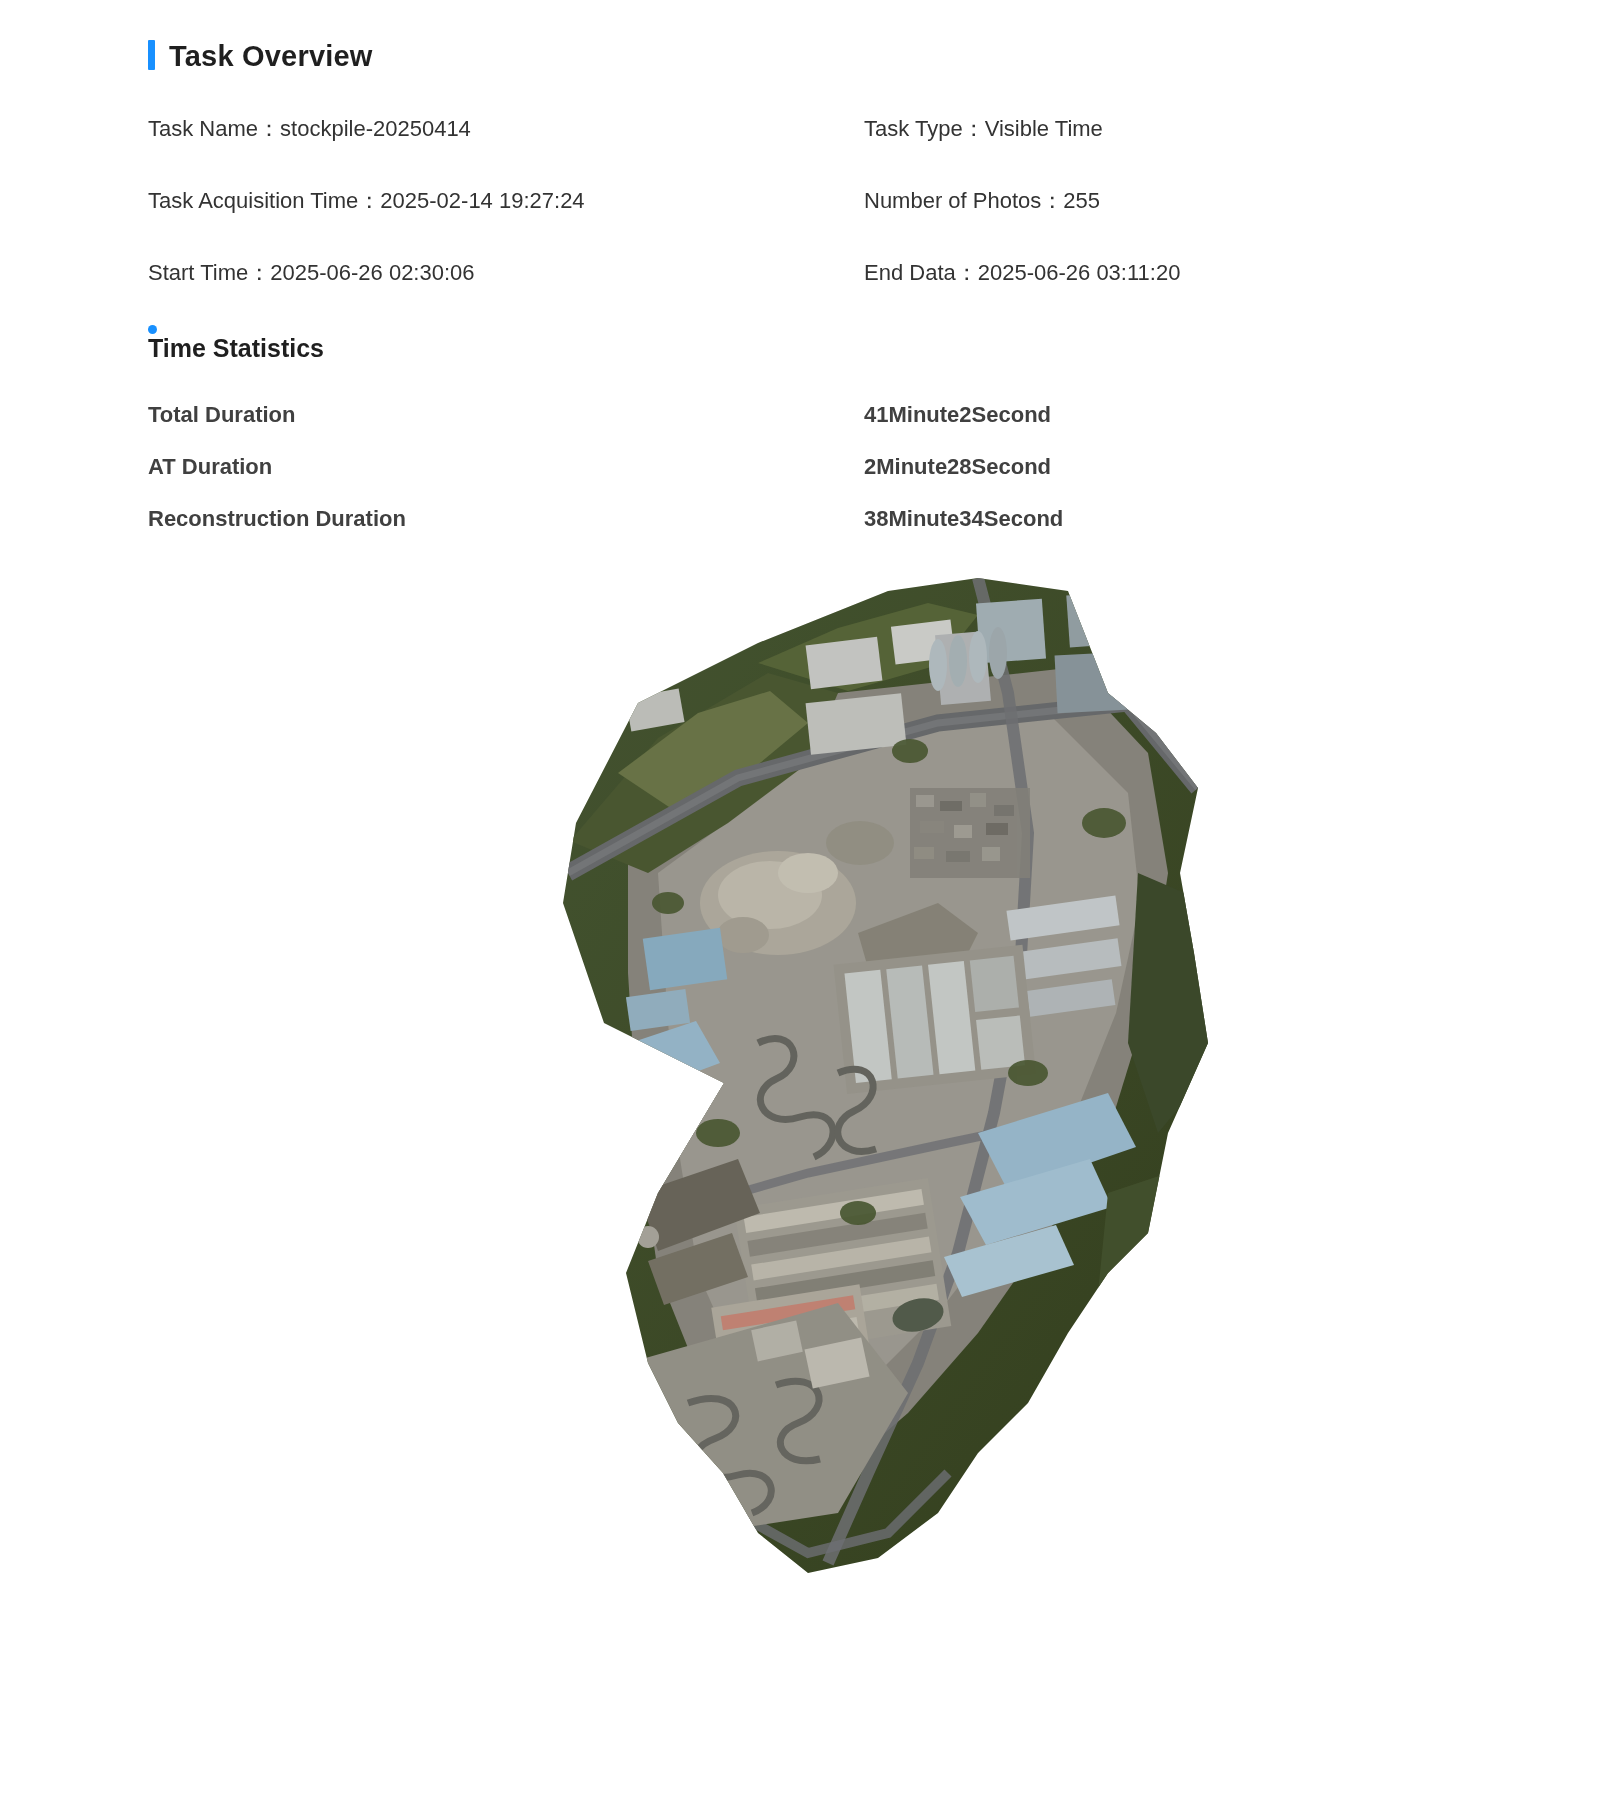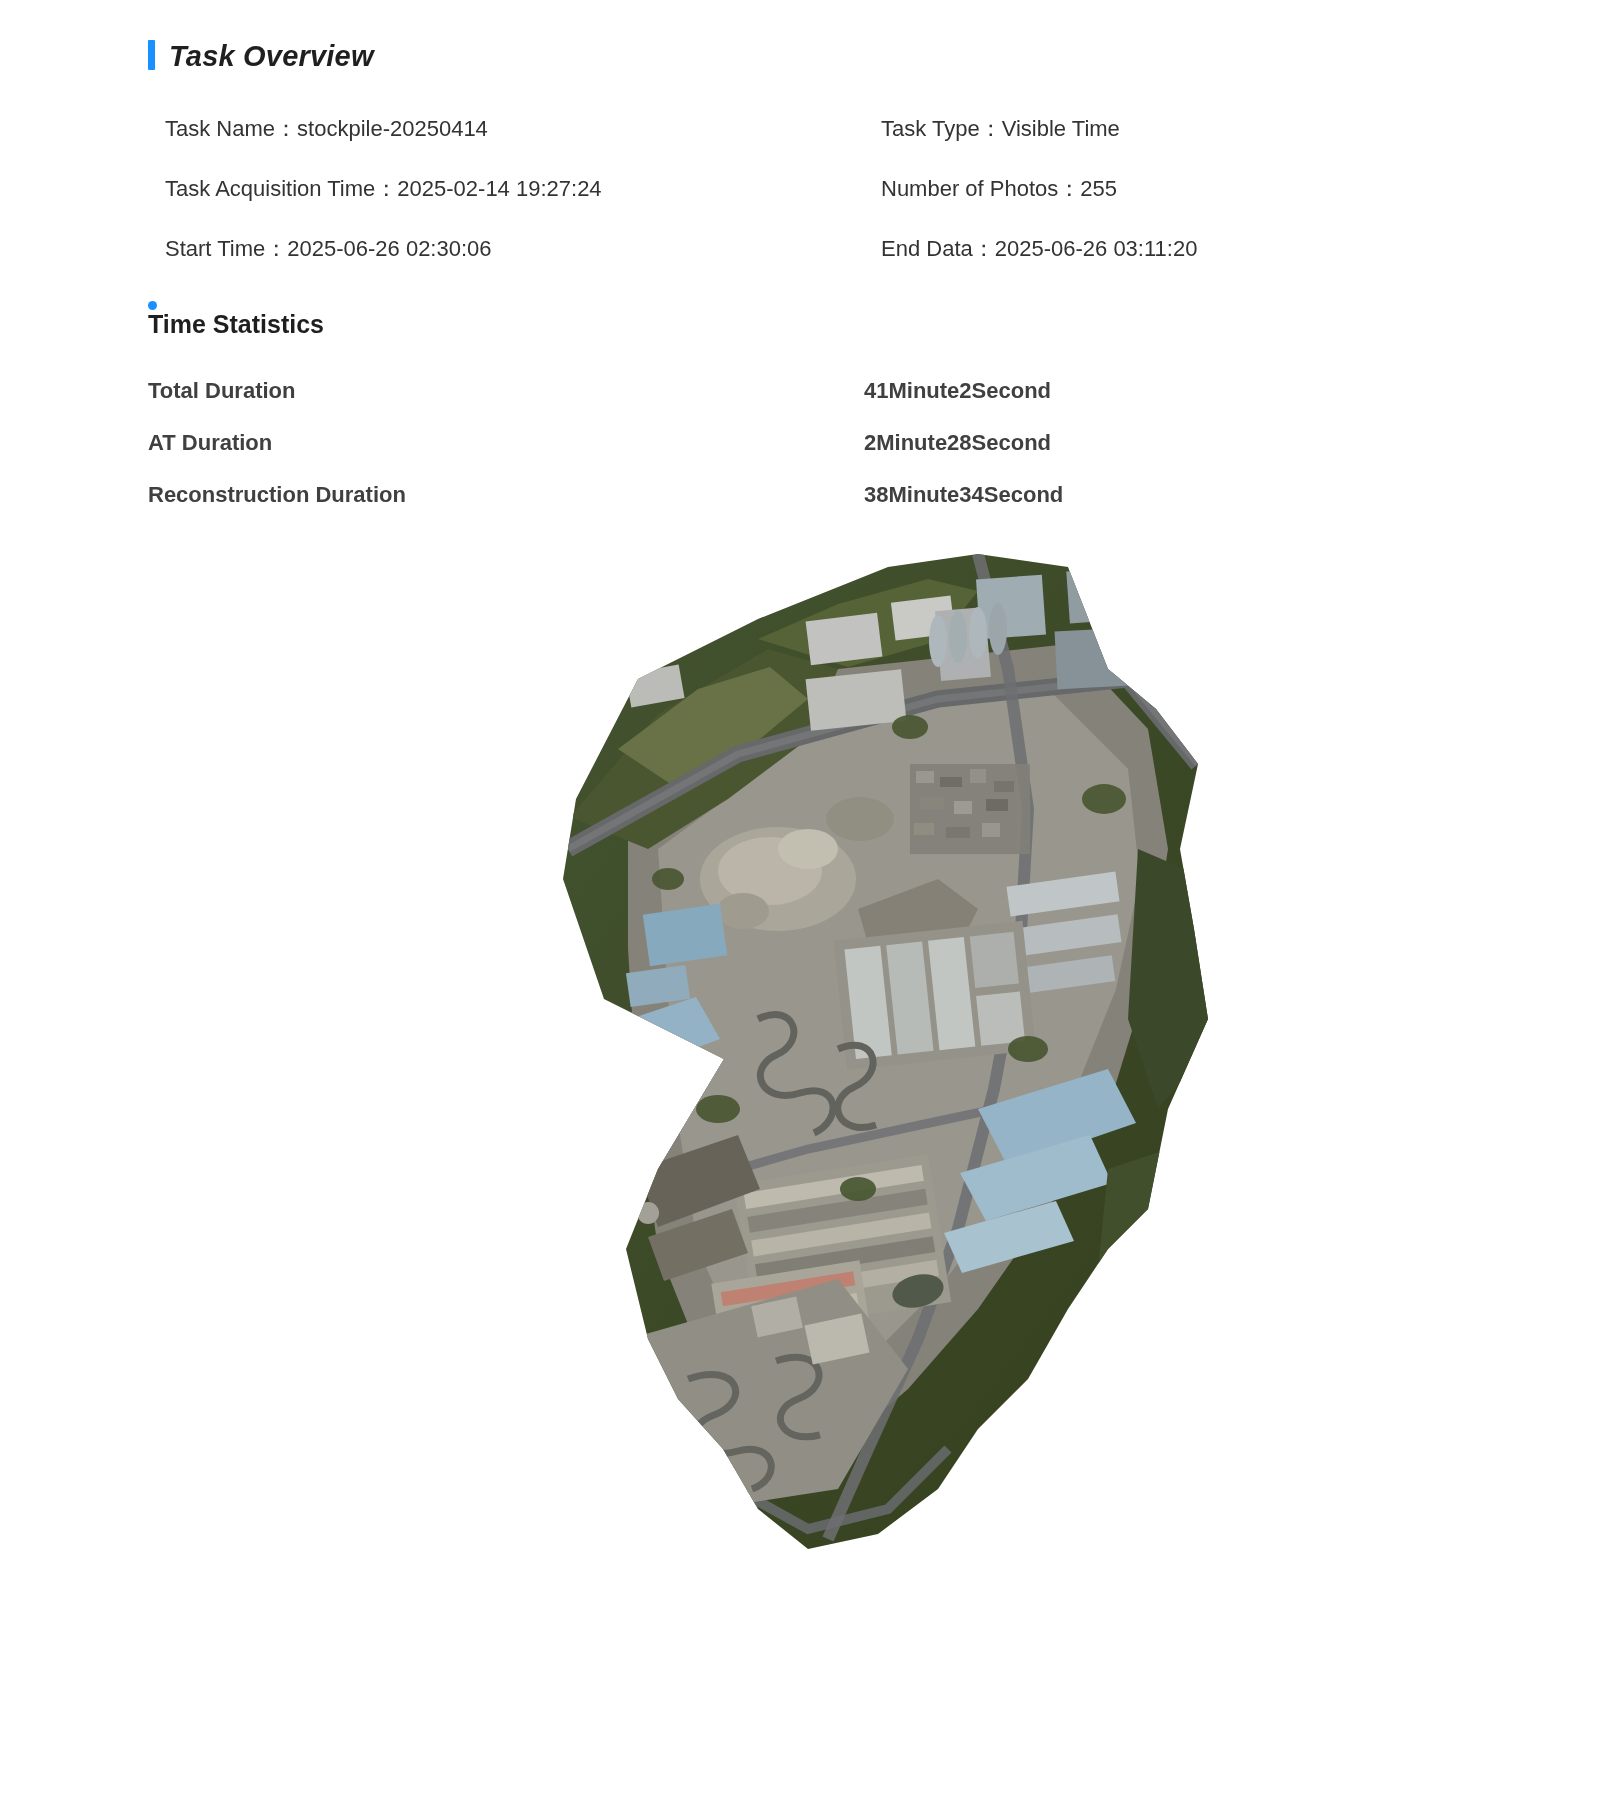--- a/index.html
+++ b/index.html
@@ -20,43 +20,41 @@
     min-height: 1793px;
     box-sizing: border-box;
     padding: 40px 60px 0 148px;
   }
 
   
   .section-heading {
     display: flex;
     align-items: flex-start;
     margin: 0 0 26px 0;
-    font-style: italic;
   }
   .section-bar {
     width: 7px;
     height: 30px;
     background: #1890ff;
     margin-right: 14px;
     border-radius: 1px;
   }
   .section-title {
     font-size: 29px;
     font-weight: bold;
     color: #1f1f1f;
     letter-spacing: 0.2px;
   }
 
   
   .meta-grid {
     display: grid;
     grid-template-columns: 716px 1fr;
-    row-gap: 0px;
+    row-gap: 12px;
     margin-bottom: 22px;
-    margin-left: 17px;
   }
   .meta-item {
     font-size: 22px;
     color: #333333;
     line-height: 60px;
     white-space: nowrap;
   }
   .meta-label {
     color: #333333;
   }

